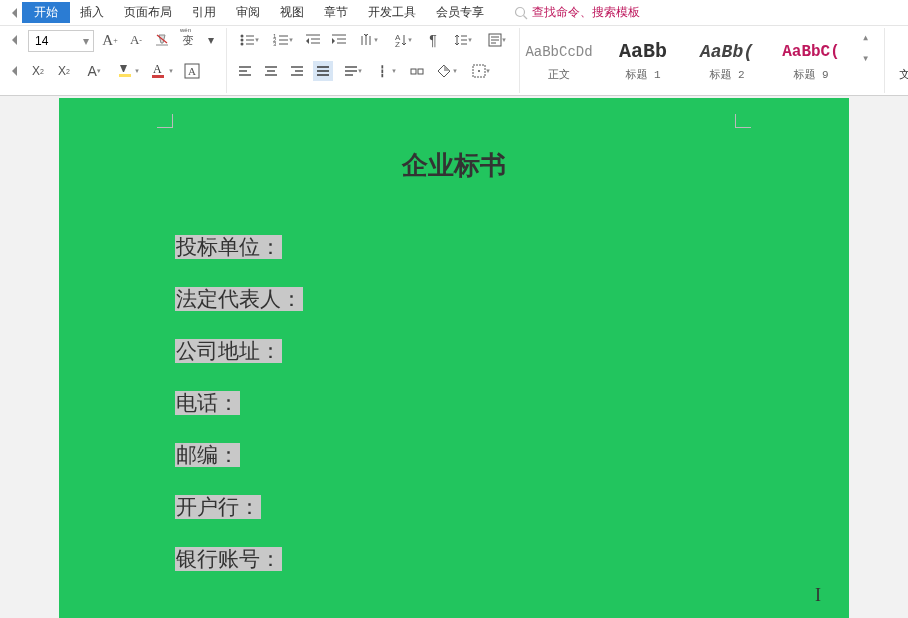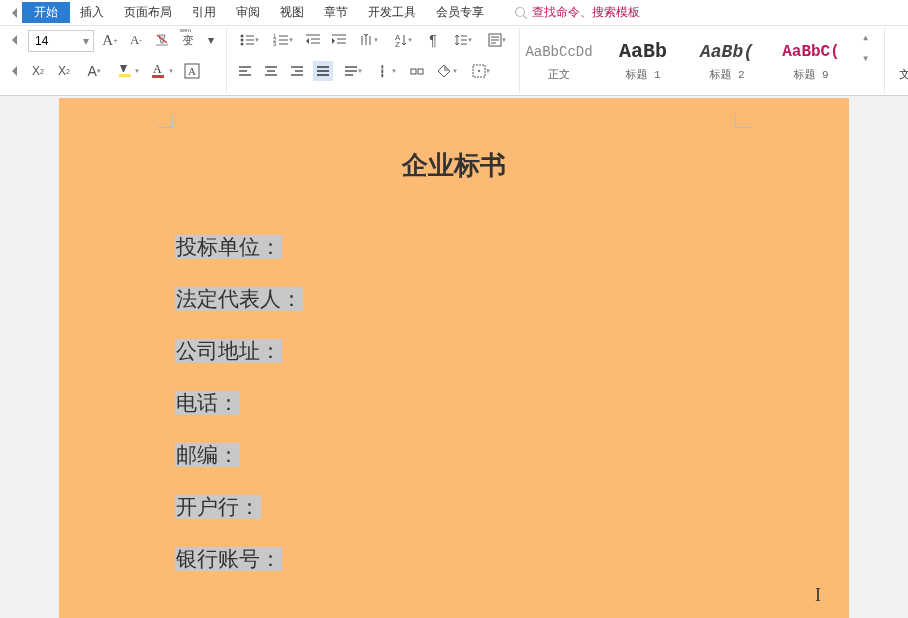--- a/index.html
+++ b/index.html
@@ -32,21 +32,21 @@
 .stylebox .preview.mid { font-size: 18px; font-weight: bold; color: #444; font-style: italic; }
 .stylebox .preview.third { font-size: 16px; font-weight: bold; color: #be185d; }
 .stylebox .lbl { font-size: 11px; color: #666; }
 .stylenav { width: 16px; display: flex; flex-direction: column; justify-content: center; gap: 6px; color: #888; }
 
 .bigbtn { display: flex; flex-direction: column; align-items: center; justify-content: center; width: 62px; height: 62px; cursor: pointer; }
 .bigbtn .blbl { font-size: 11px; color: #333; margin-top: 2px; display:flex; align-items:center; }
 
 
 .docwrap { background: #f2f2f2; height: 522px; display: flex; justify-content: center; overflow: hidden; }
-.page { background: #fdba74; width: 790px; margin-top: 2px; position: relative; padding-top: 16px; }
+.page { background: #22c55e; width: 790px; margin-top: 2px; position: relative; padding-top: 16px; }
 .page .cornerTL { position: absolute; left: 98px; top: 16px; width: 16px; height: 14px; border-right: 1px solid #bbb; border-bottom: 1px solid #bbb; }
 .page .cornerTR { position: absolute; right: 98px; top: 16px; width: 16px; height: 14px; border-left: 1px solid #bbb; border-bottom: 1px solid #bbb; }
 .doc-title { text-align: center; font-size: 26px; font-weight: bold; color: #333; margin-top: 34px; font-family: "SimSun","宋体",serif; }
 .fields { margin-top: 50px; margin-left: 116px; }
 .field { font-size: 21px; color: #333; margin-bottom: 24px; font-family: "SimSun","宋体",serif; }
 .field .sel { background: #c8c8c8; padding: 0 1px; }
 .cursor-caret { position: absolute; right: 28px; bottom: 12px; font-size: 18px; color: #333; font-family: serif; }
 
 svg { display: block; }
 .red { color: #d04040; }

